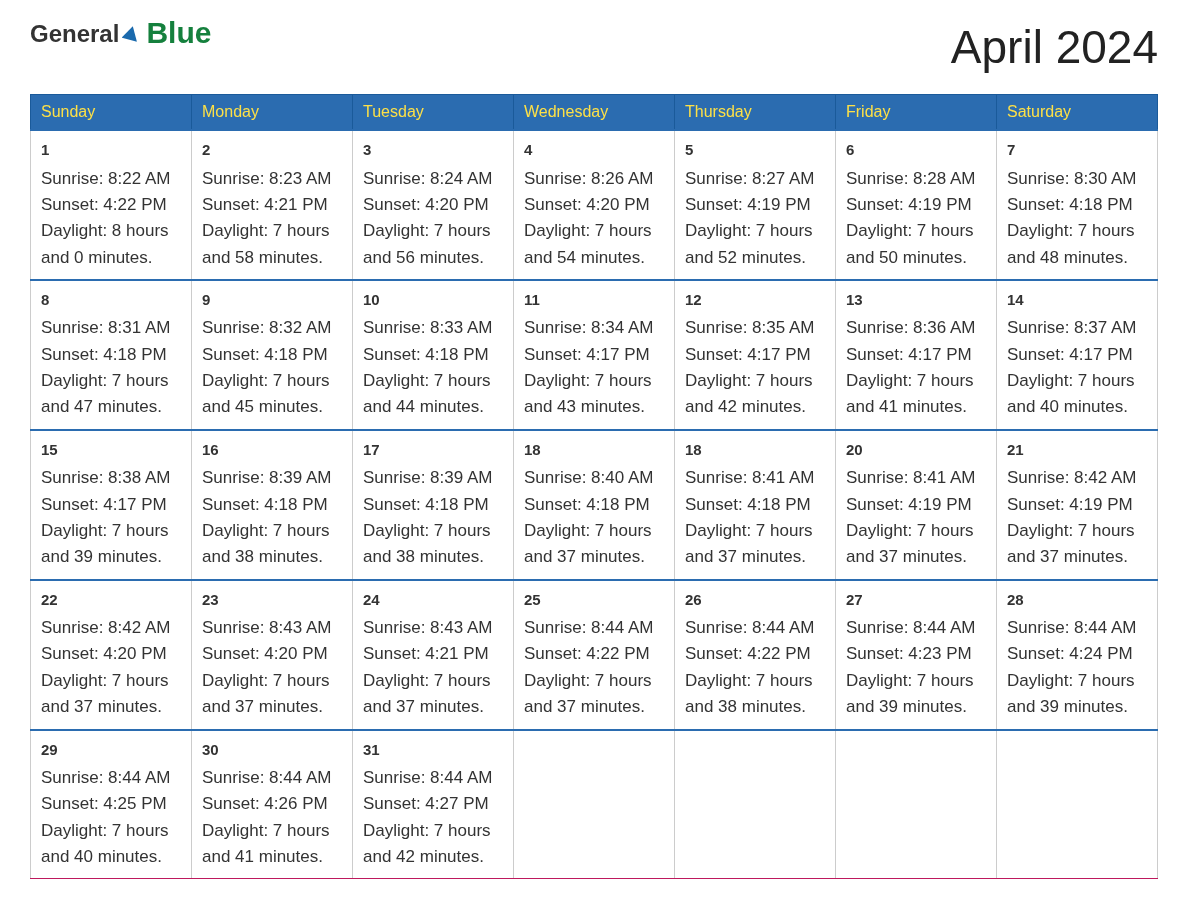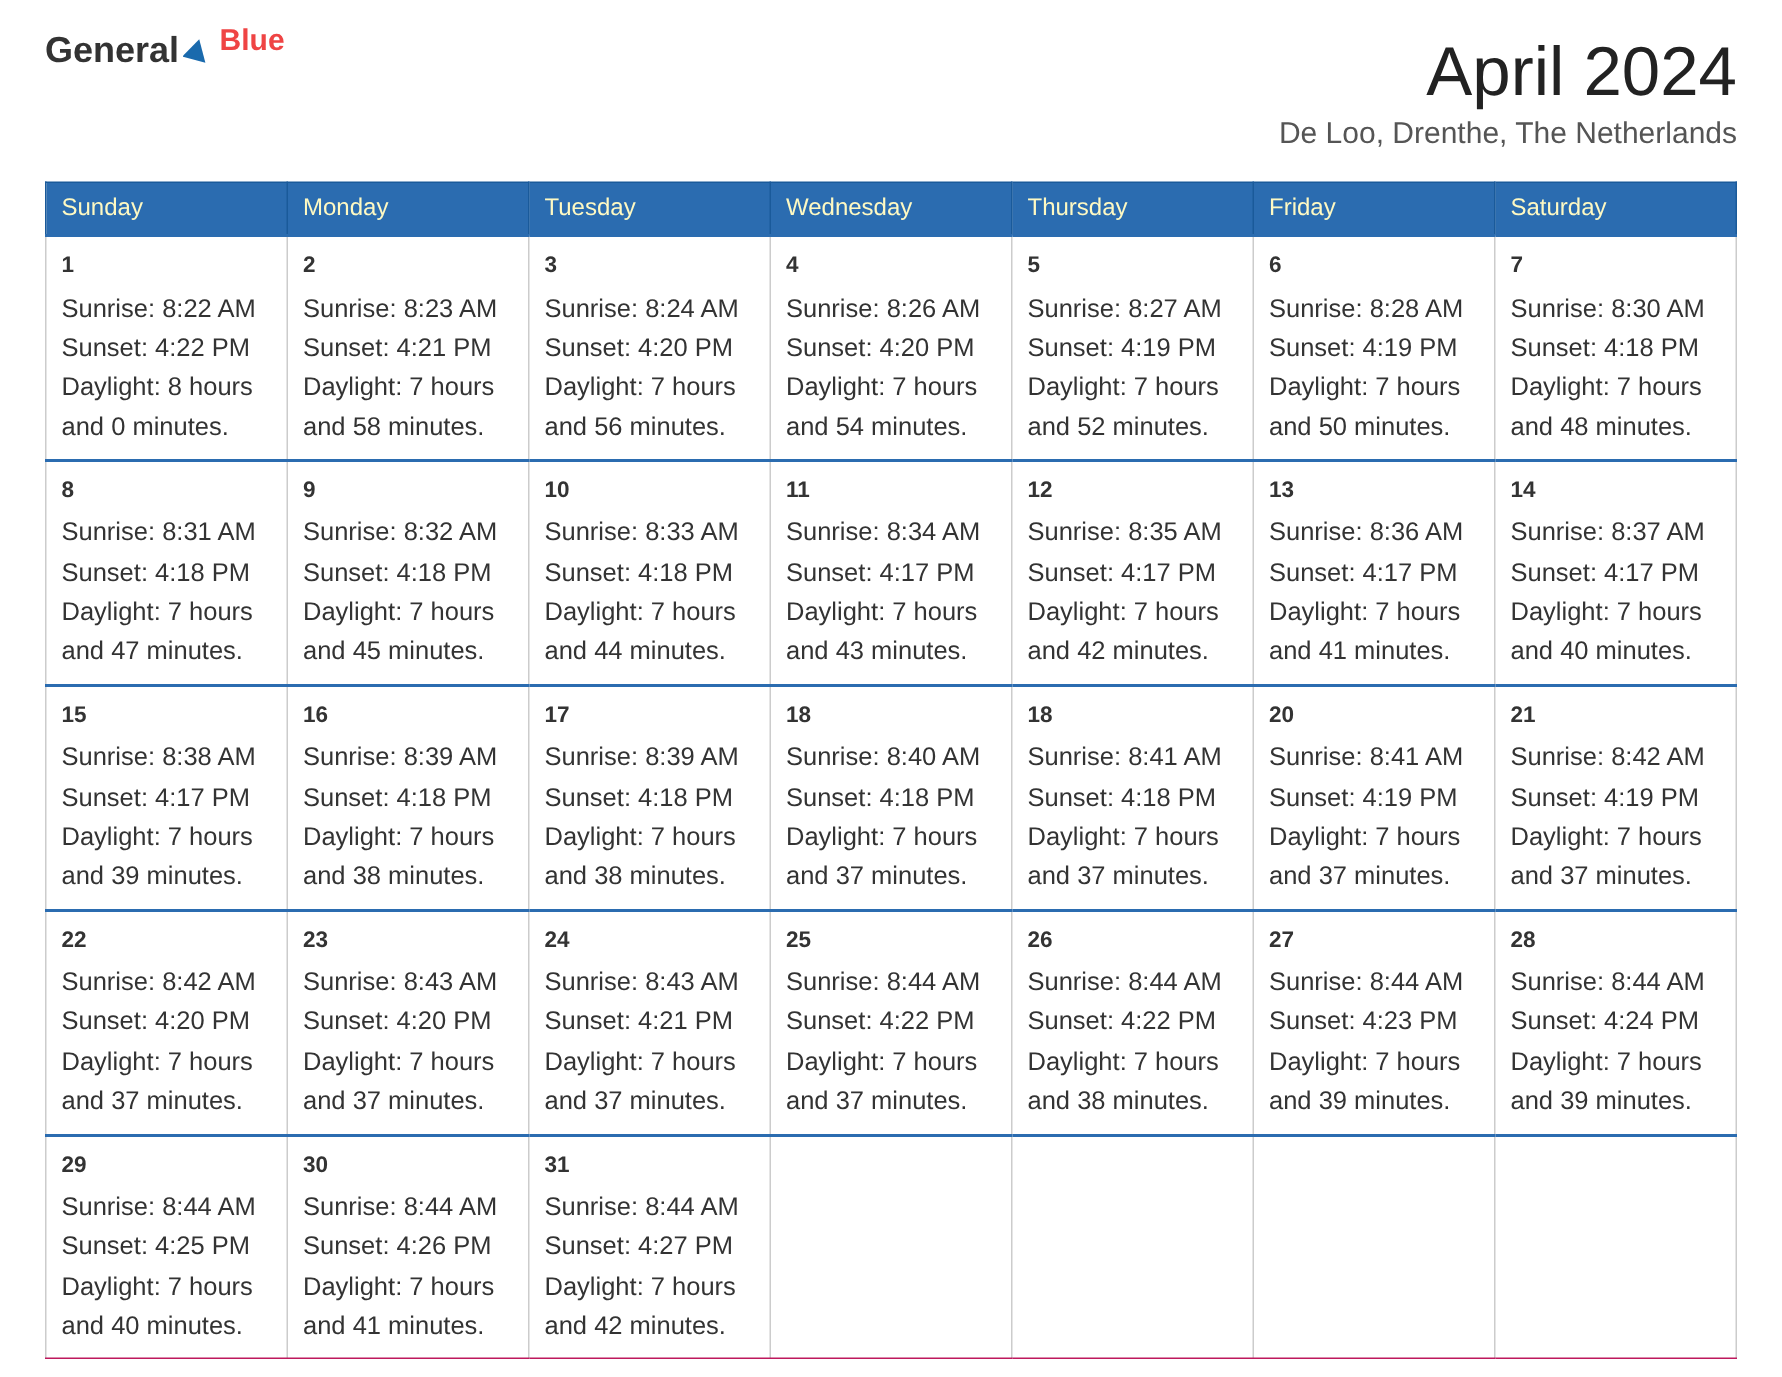--- a/index.html
+++ b/index.html
@@ -35,21 +35,21 @@
       color: #555;
       margin-top: 4px;
     }
     table {
       width: 100%;
       border-collapse: collapse;
       table-layout: fixed;
     }
     thead tr th {
       background-color: #2b6cb0;
-      color: #fef9c3;
+      color: #fde047;
       padding: 8px 10px;
       text-align: left;
       font-size: 16px;
       font-weight: normal;
       border: 1px solid #1a5a9a;
     }
     tbody tr td {
       vertical-align: top;
       padding: 8px 10px;
       border: 1px solid #ccc;
@@ -87,25 +87,24 @@
 <div class="header">
   <div class="logo">
     <div class="logo-wrapper">
       <span style="font-size:24px;font-weight:bold;color:#333;">General</span>
       <span style="display:inline-block;margin-left:3px;margin-top:2px;">
         <svg width="18" height="18" viewBox="0 0 18 18">
           <polygon points="9,2 17,16 1,16" fill="#1a6aad" transform="rotate(15,9,9)"></polygon>
         </svg>
       </span>
     </div>
-    <div style="font-size:20px;font-weight:bold;color:#ef4444;margin-top:-4px;margin-left:6px;">Blue</div>
+    <div style="font-size:30px;font-weight:bold;color:#15803d;margin-top:-4px;margin-left:6px;">Blue</div>
   </div>
   <div class="title-section">
     <div class="month-year">April 2024</div>
-    <div class="location">De Loo, Drenthe, The Netherlands</div>
   </div>
 </div>
 
 <table>
   <thead>
     <tr>
     <th>Sunday</th>
         <th>Monday</th>
         <th>Tuesday</th>
         <th>Wednesday</th>

